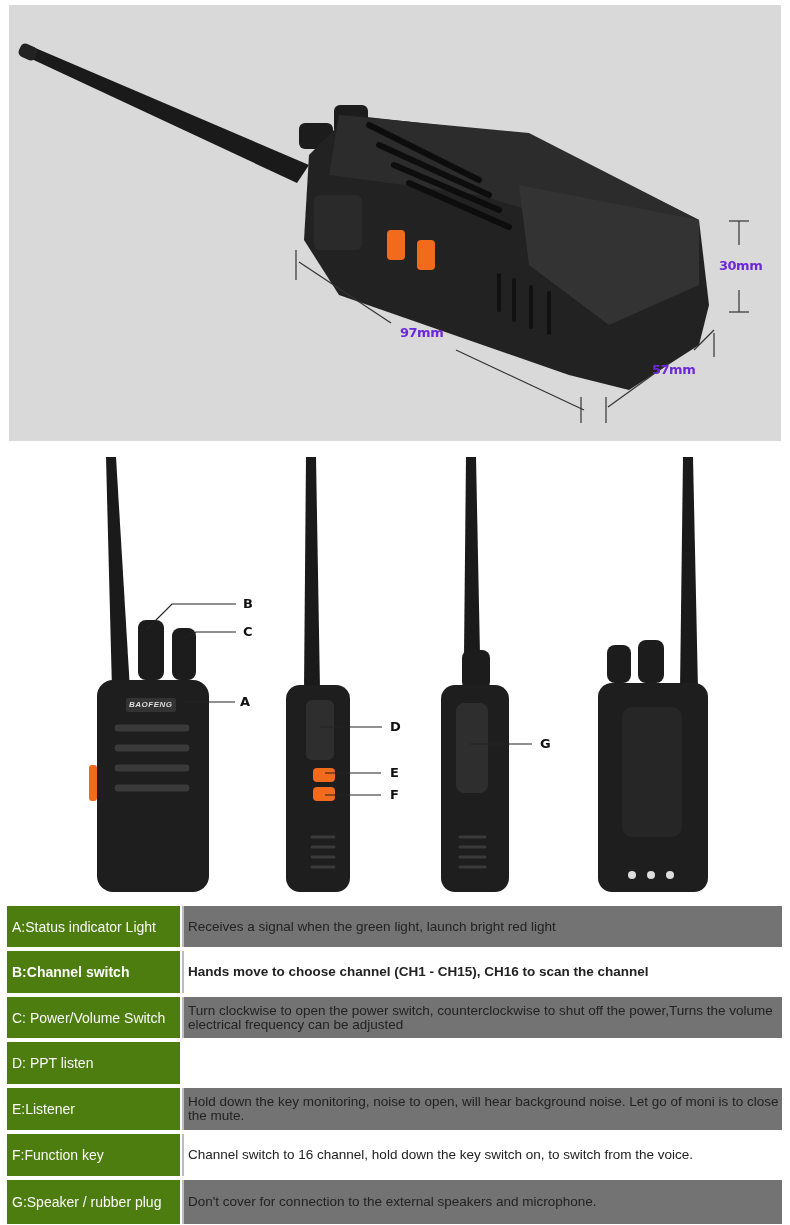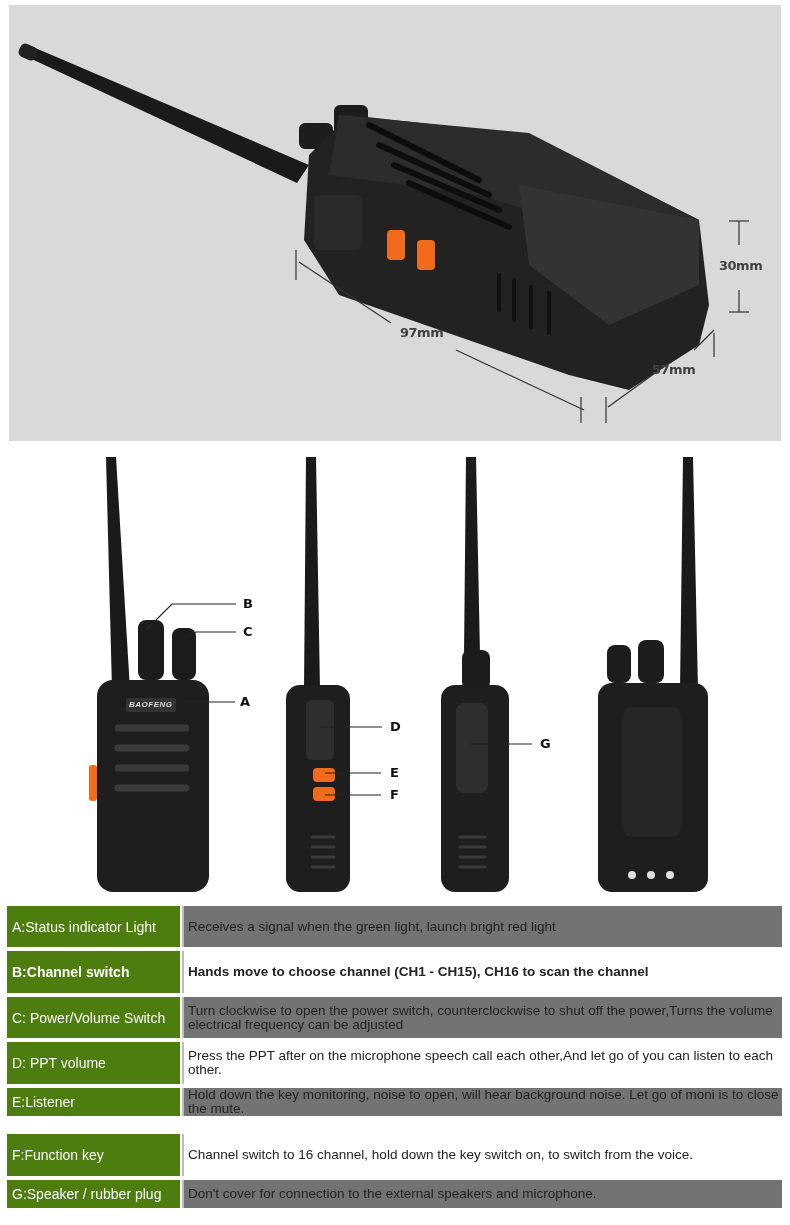--- a/index.html
+++ b/index.html
@@ -1,19 +1,19 @@
 <!DOCTYPE html>
 <html><head>
 <meta charset="utf-8">
 <style>
   html,body{margin:0;padding:0;background:#ffffff;}
   body{width:790px;height:1225px;position:relative;overflow:hidden;font-family:"Liberation Sans",sans-serif;}
   .hero{position:absolute;left:9px;top:5px;width:772px;height:436px;background:#d9d9d9;}
   .hero svg{position:absolute;left:0;top:0;}
-  .dim{position:absolute;font-family:"DejaVu Sans",sans-serif;font-weight:bold;font-size:13px;color:#404040;letter-spacing:-0.5px;}
+  .dim{position:absolute;font-family:"DejaVu Sans",sans-serif;font-weight:bold;font-size:13px;color:#6d28d9;letter-spacing:-0.5px;}
   .views{position:absolute;left:0;top:445px;width:790px;height:455px;}
   .views svg{position:absolute;left:0;top:0;}
   .callout{position:absolute;font-family:"DejaVu Sans",sans-serif;font-weight:bold;font-size:13px;color:#111;}
   .table{position:absolute;left:7px;top:906px;width:775px;}
   .row{position:absolute;left:0;width:775px;display:flex;}
   .lbl{width:173px;background:#4d7c0f;color:#fafafa;font-size:14px;display:flex;align-items:center;padding-left:5px;box-sizing:border-box;white-space:nowrap;}
   .gap{width:2px;background:#ffffff;}
   .desc{flex:1;font-size:13.5px;color:#222;display:flex;align-items:center;padding-left:4px;line-height:14px;border-left:2px solid #bcbcbc;box-sizing:border-box;}
   .desc.y{background:#737373;}
   .desc.w{background:#ffffff;}
@@ -160,32 +160,31 @@
     <div class="lbl">B:Channel switch</div>
     <div class="gap"></div>
     <div class="desc w">Hands move to choose channel (CH1 - CH15), CH16 to scan the channel</div>
   </div>
   <div class="row" style="top:91px;height:41px;">
     <div class="lbl">C: Power/Volume Switch</div>
     <div class="gap"></div>
     <div class="desc y">Turn clockwise to open the power switch, counterclockwise to shut off the power,Turns the volume electrical frequency can be adjusted</div>
   </div>
   <div class="row" style="top:136px;height:42px;">
-    <div class="lbl">D: PPT volume</div>
+    <div class="lbl">D: PPT listen</div>
     <div class="gap"></div>
-    <div class="desc w">Press the PPT after  on the microphone speech call each other,And let go of you can listen to each other.</div>
   </div>
-  <div class="row" style="top:182px;height:28px;">
+  <div class="row" style="top:182px;height:42px;">
     <div class="lbl">E:Listener</div>
     <div class="gap"></div>
     <div class="desc y">Hold down the key monitoring, noise to open, will hear background noise. Let go of moni is to close the mute.</div>
   </div>
   <div class="row" style="top:228px;height:42px;">
     <div class="lbl">F:Function key</div>
     <div class="gap"></div>
     <div class="desc w">Channel switch to 16 channel, hold down the key switch on, to switch from the voice.</div>
   </div>
-  <div class="row" style="top:274px;height:28px;">
+  <div class="row" style="top:274px;height:44px;">
     <div class="lbl">G:Speaker / rubber plug</div>
     <div class="gap"></div>
     <div class="desc y">Don't cover for connection to the external speakers and microphone.</div>
   </div>
 </div>
 
 </body></html>

